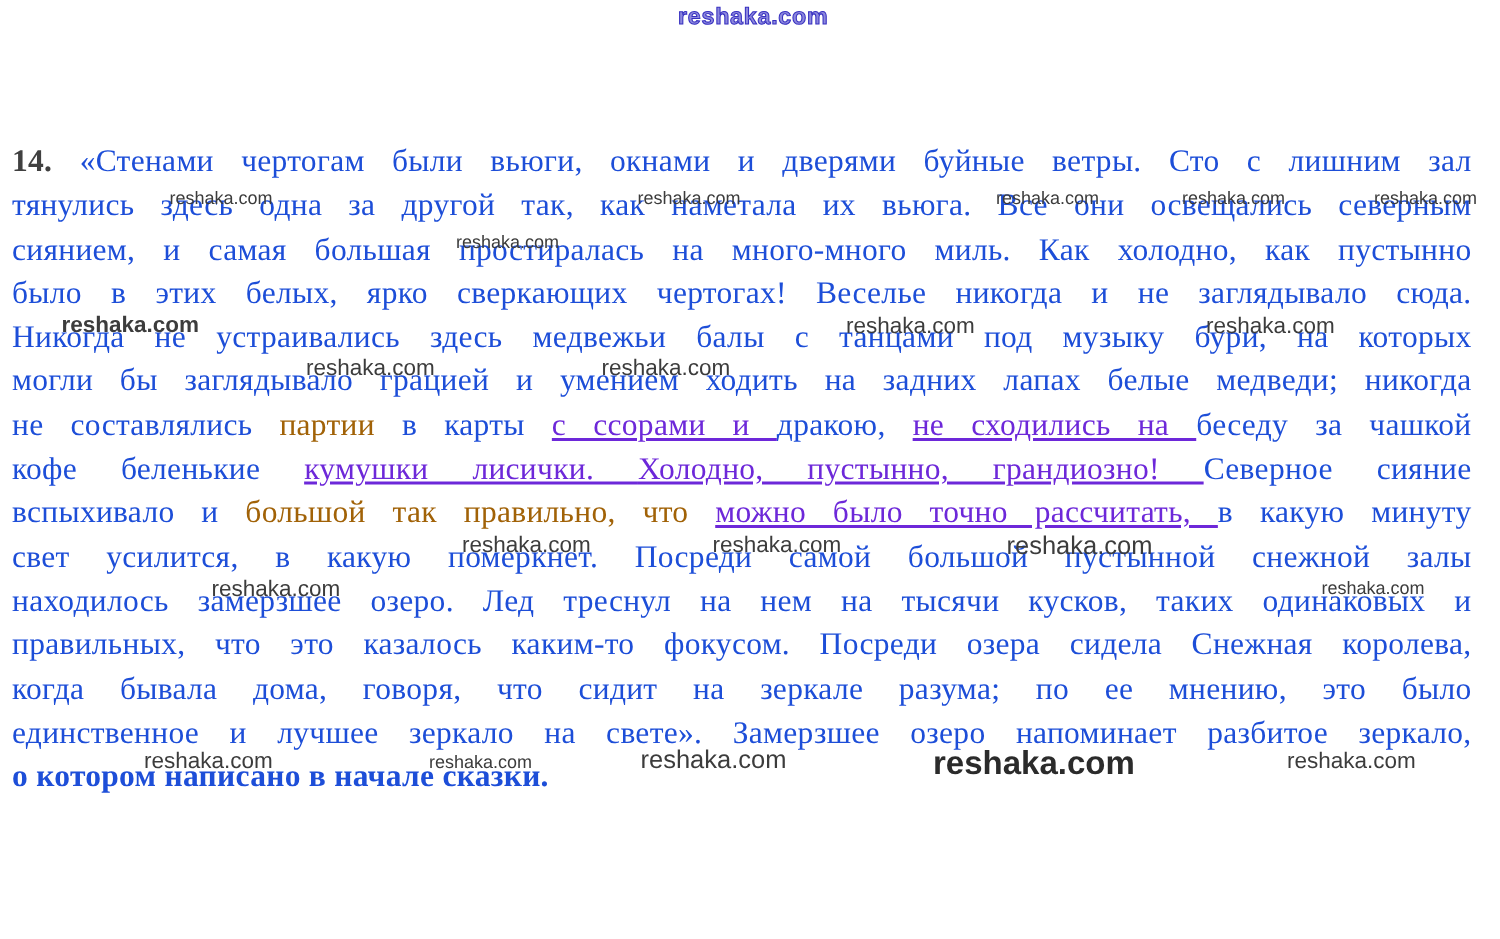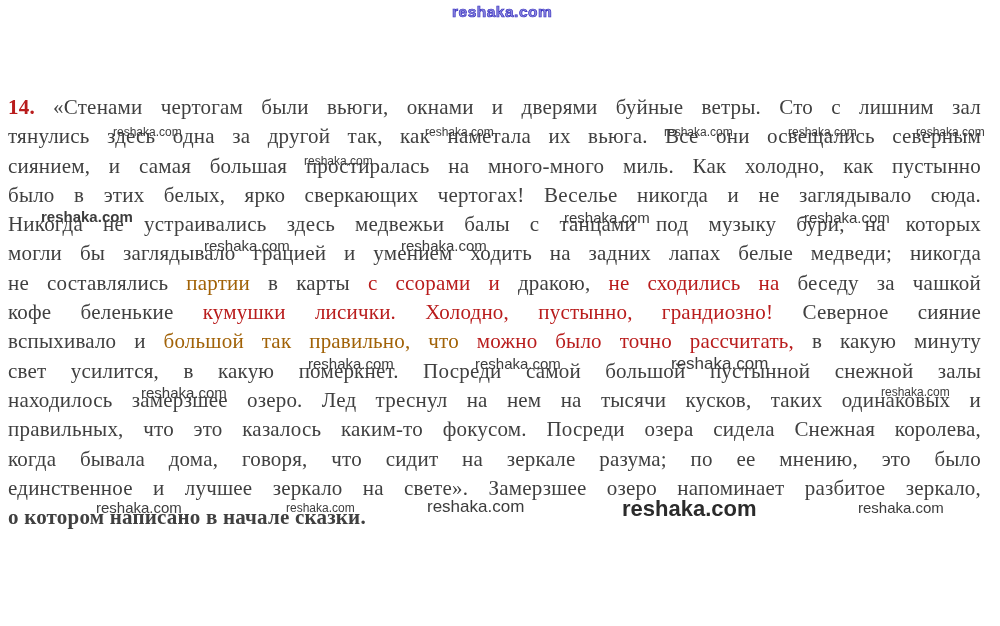--- a/index.html
+++ b/index.html
@@ -23,23 +23,23 @@
     text-align:justify;
     text-align-last:justify;
     white-space:normal;
     overflow:visible;
   }
   .line.last{
     text-align:left;
     text-align-last:left;
     font-weight:bold;
   }
-  .seg-normal{color:#404040;}
-  .seg-bold{color:#b91c1c;font-weight:700;}
-  .seg-faded{color:#b91c1c;}
+  .seg-normal{color:#1d4ed8;}
+  .seg-bold{color:#404040;font-weight:700;}
+  .seg-faded{color:#6d28d9;text-decoration:underline;}
   .seg-xfaded{color:#a16207;}
   .wm-layer{position:absolute;left:0;top:0;width:892px;height:626px;pointer-events:none;}
   .wm{
     position:absolute;
     font-family:"Liberation Sans", sans-serif;
     color:#3c3c3c;
     white-space:nowrap;
     line-height:1;
   }
   .wm.s{font-size:12px;}

